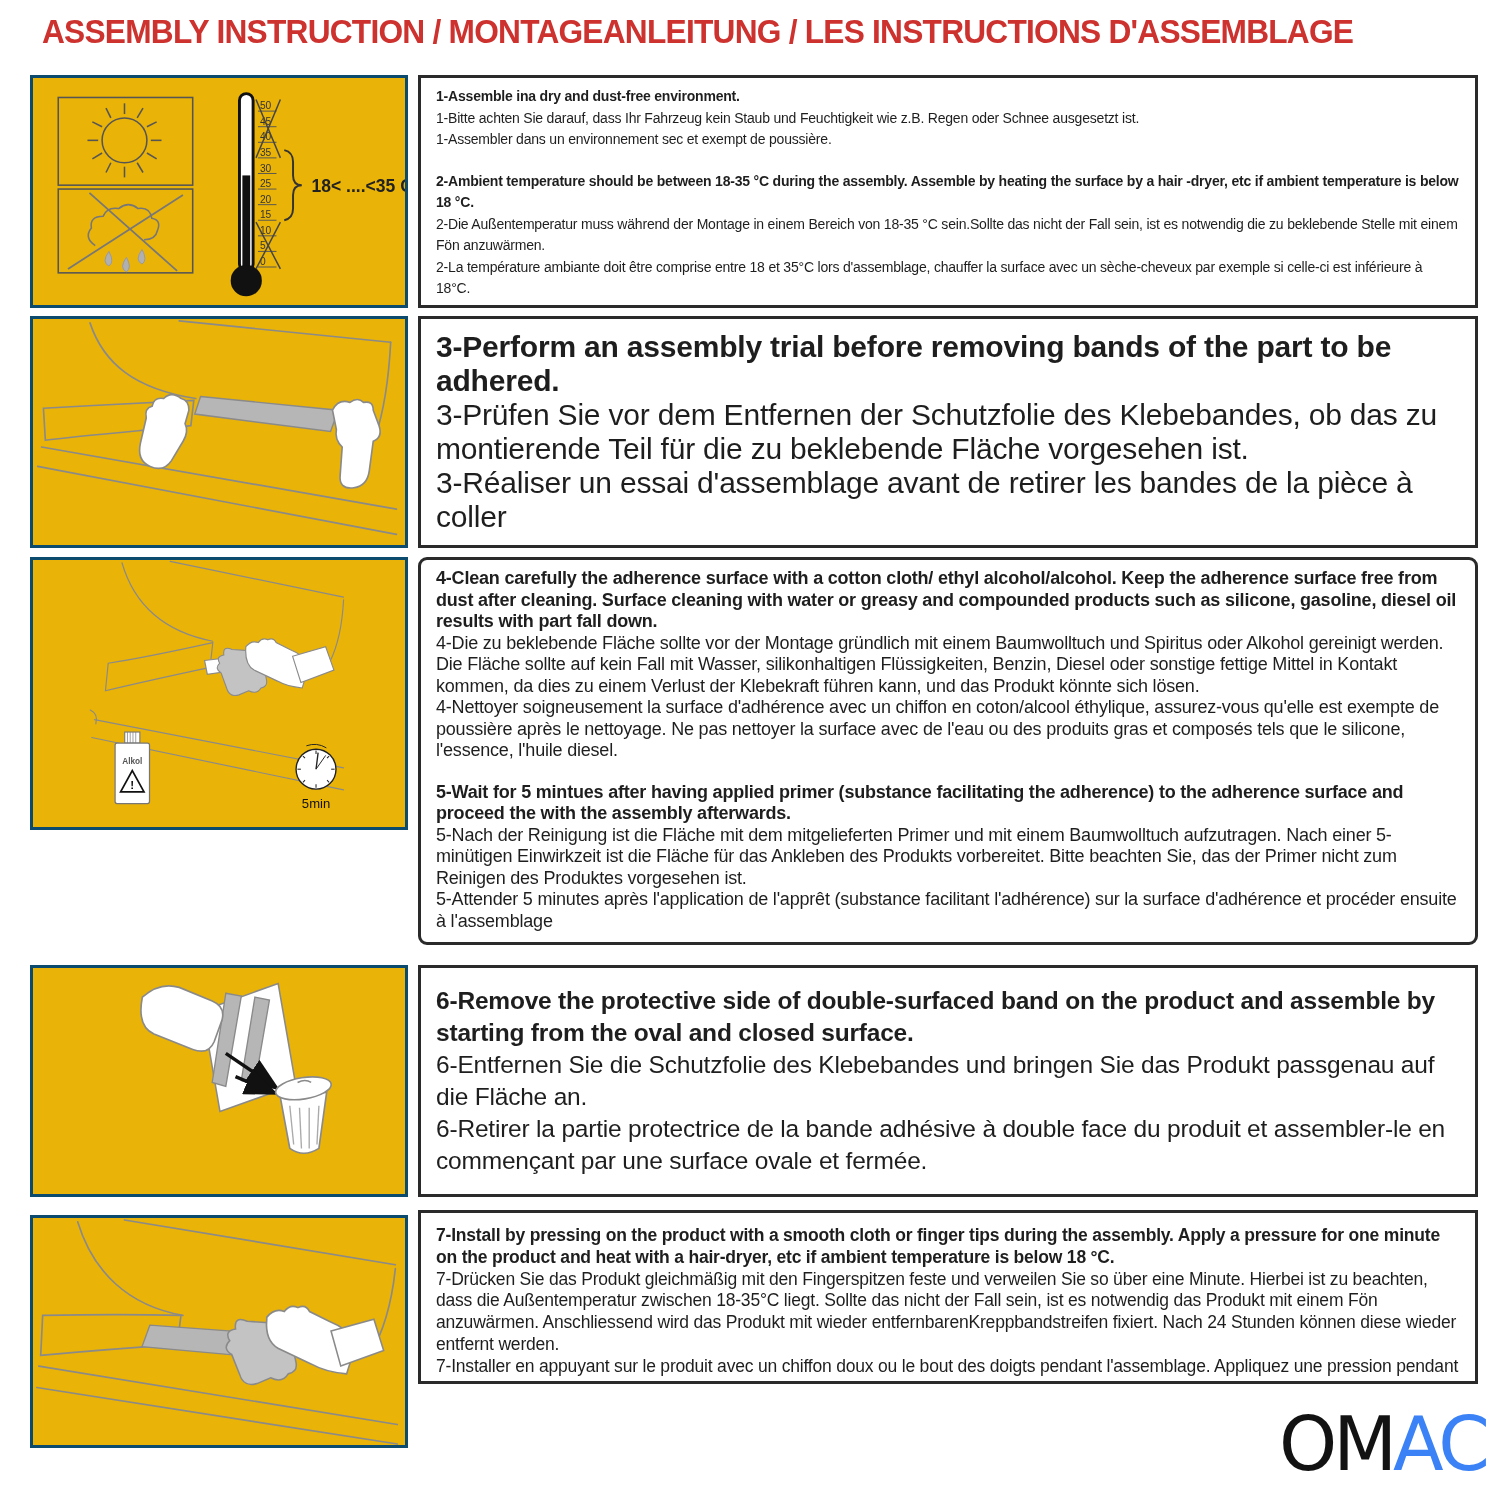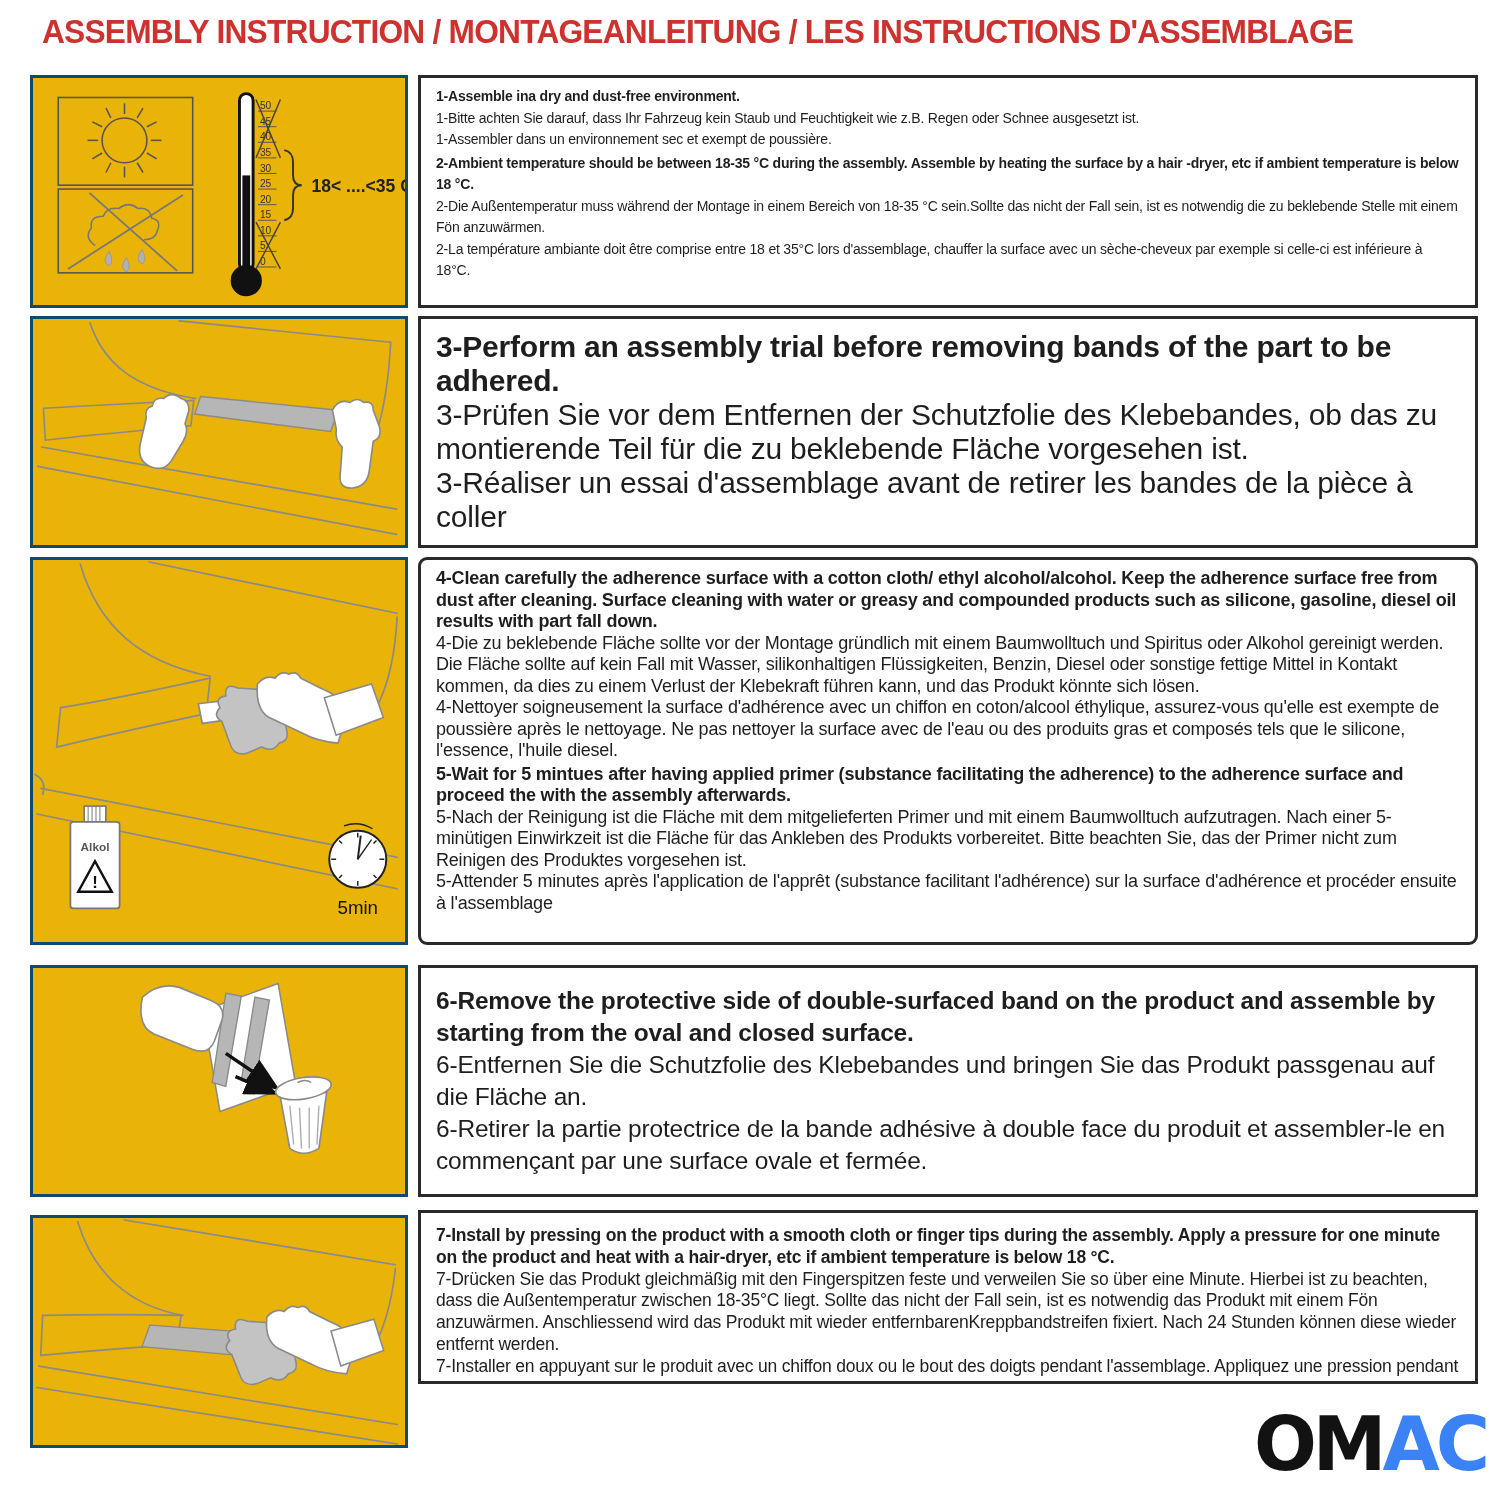--- a/index.html
+++ b/index.html
@@ -6,34 +6,34 @@
   html,body { background:#fff; }
   body { width:1500px; height:1500px; position:relative; font-family:"Liberation Sans",sans-serif; color:#1e1e1e; overflow:hidden; }
   .title { position:absolute; left:42px; top:13px; font-size:33px; font-weight:bold; letter-spacing:-0.8px;
            white-space:nowrap; transform:scaleX(.96); transform-origin:0 0; color:#cd322f; }
   .figbox { position:absolute; left:30px; width:378px; border:3px solid #0c4a6e; background:#eab308; overflow:hidden; }
   .textbox { position:absolute; left:418px; width:1060px; border:3px solid #2a2a2a; background:#fff;
              padding:8px 16px 8px 15px; overflow:hidden; }
   .figbox svg { display:block; width:100%; height:100%; }
   .fig-r1 { top:75px;  height:233px; }
   .fig-r2 { top:316px; height:232px; }
-  .fig-r3 { top:557px; height:388px; }
+  .fig-r3 { top:557px; height:273px; }
   .fig-r4 { top:965px; height:232px; }
   .fig-r5 { top:1215px; height:233px; }
   .txt-r1 { top:75px;  height:233px; font-size:14px;   line-height:21.5px; }
   .txt-r2 { top:316px; height:232px; font-size:30px;   line-height:34px; display:flex; flex-direction:column; justify-content:center; }
   .txt-r3 { top:557px; height:388px; font-size:18px;   line-height:21.5px;border-radius:9px; }
   .txt-r4 { top:965px; height:232px; font-size:24.5px; line-height:32px; display:flex; flex-direction:column; justify-content:center; }
   .txt-r5 { top:1210px; height:174px; font-size:17.5px; line-height:21.8px; padding-top:12px; }
   .textbox p { letter-spacing:-0.2px; }
   .b { font-weight:bold; }
-  .gap { margin-top:2px; }
+  .gap { margin-top:20px; }
   .logo { position:absolute; left:1228px; top:1402px; width:258px; height:84px; background:#fff;
           display:flex; align-items:center; justify-content:flex-end;
-          font-family:"DejaVu Sans",sans-serif; font-weight:bold; font-size:74px; letter-spacing:-4px; line-height:1; }
+          font-family:"DejaVu Sans",sans-serif; font-weight:normal; font-size:74px; letter-spacing:-4px; line-height:1; }
   .logo .black { color:#121212; } .logo .red { color:#3b82f6; }
   svg text { font-family:"Liberation Sans",sans-serif; }
 </style>
 </head>
 <body>
 
 <h1 class="title">ASSEMBLY INSTRUCTION / MONTAGEANLEITUNG / LES INSTRUCTIONS D'ASSEMBLAGE</h1>
 
 <div class="figbox fig-r1">
   <svg viewBox="0 0 378 233">

